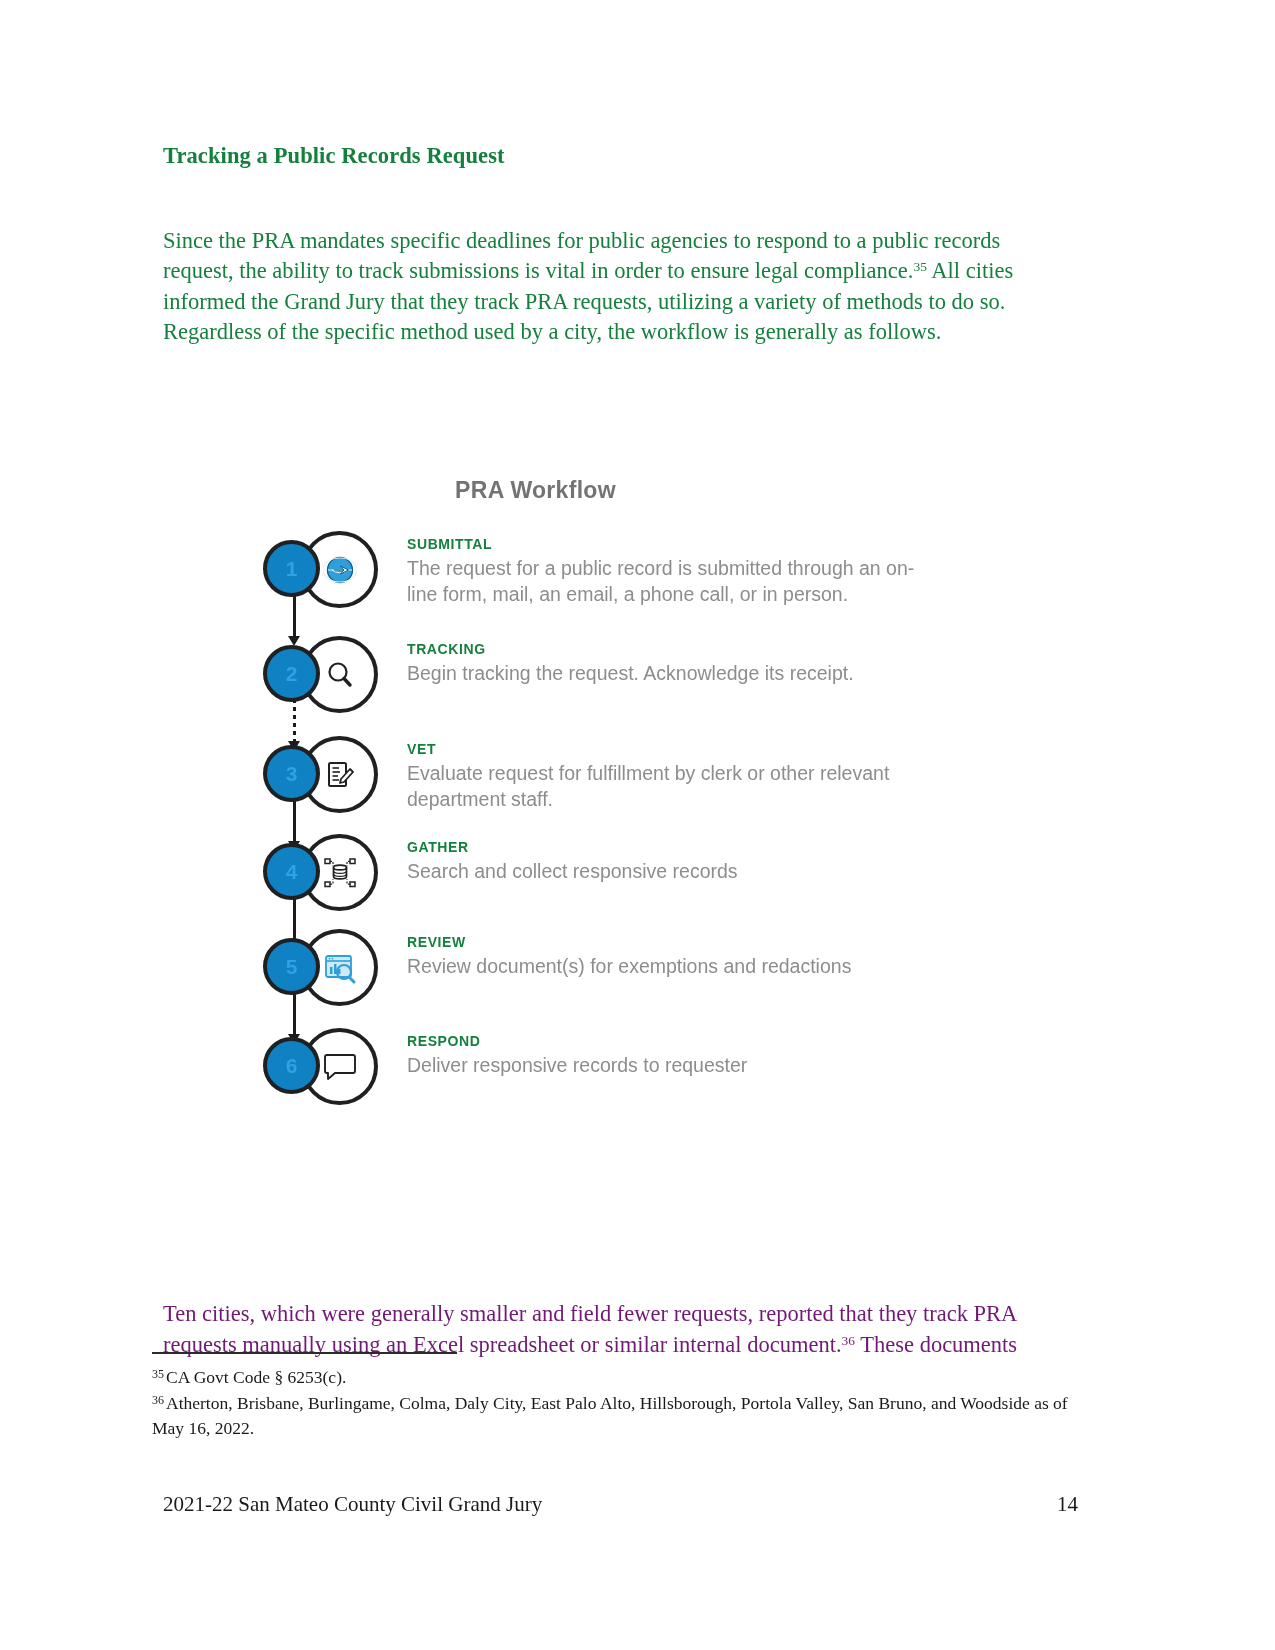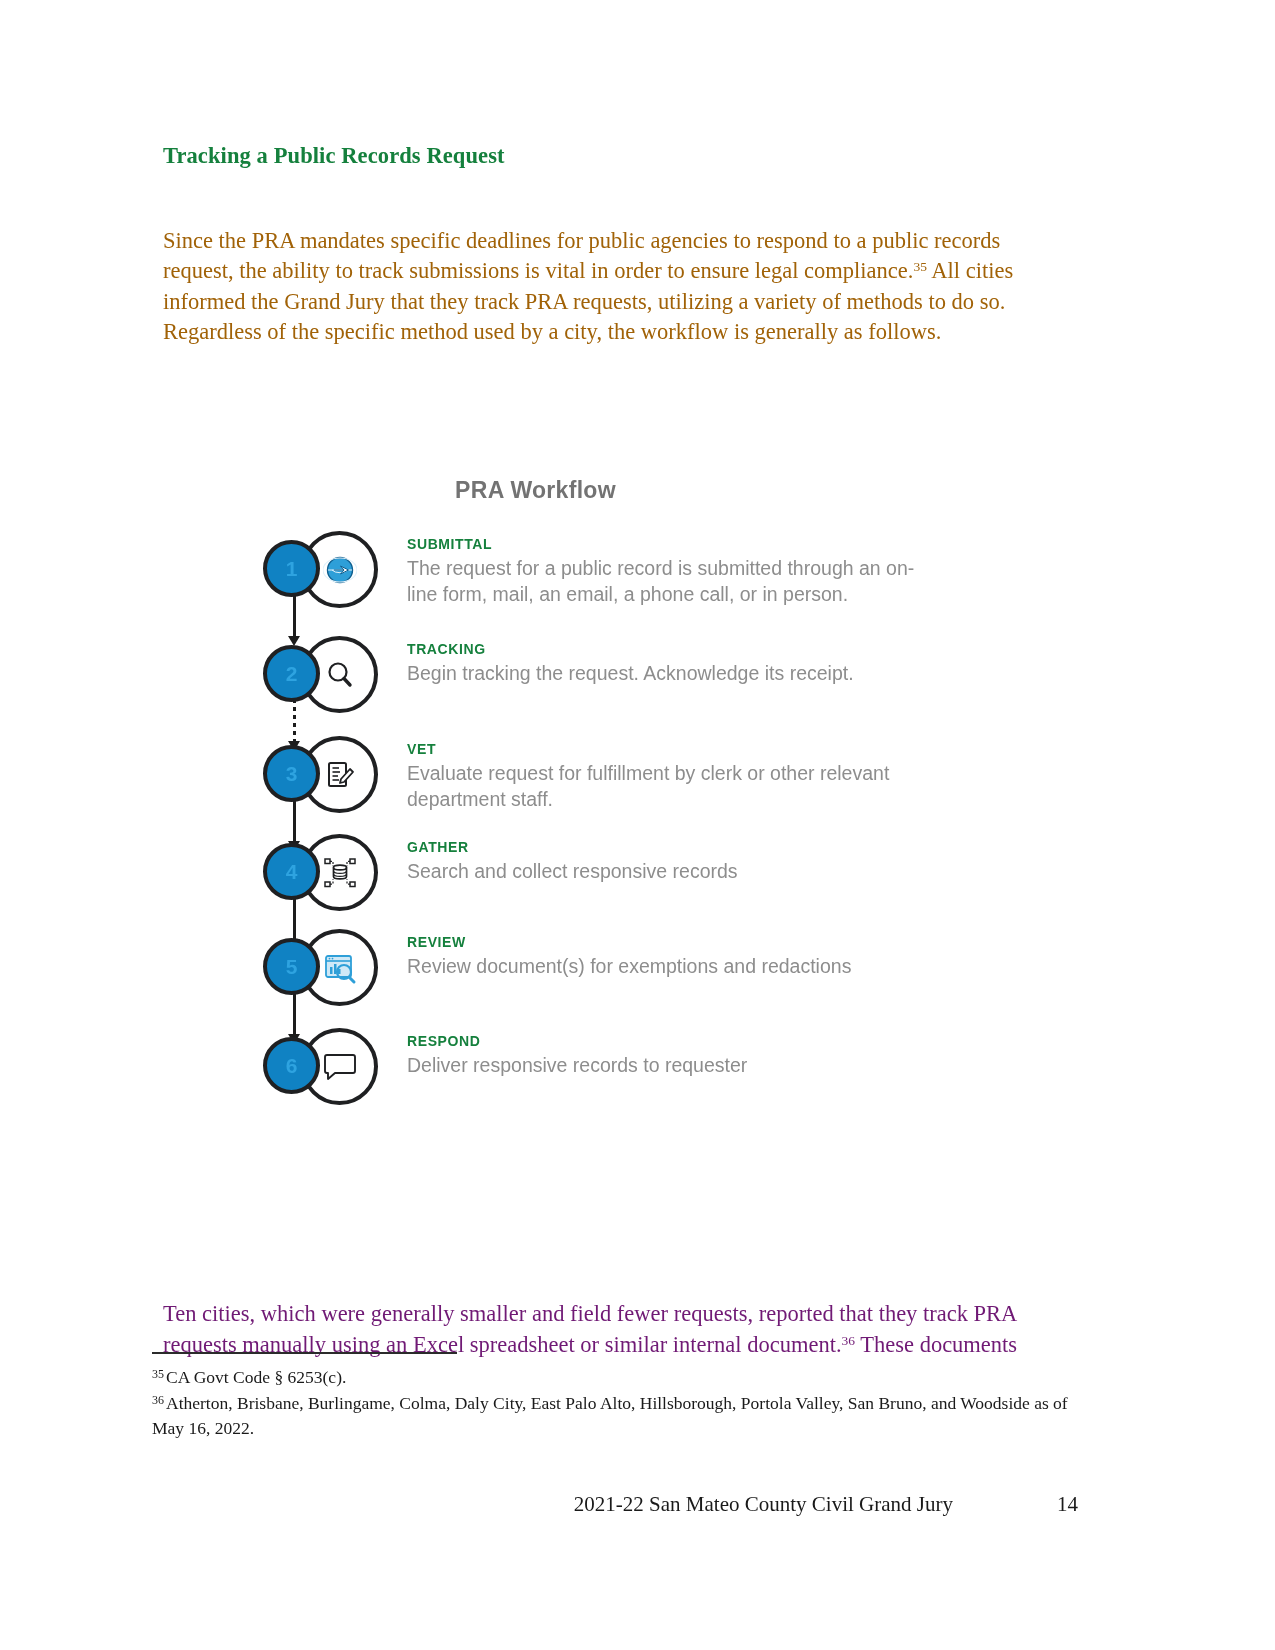--- a/index.html
+++ b/index.html
@@ -35,21 +35,21 @@
   }
 
   .intro-para {
     position: absolute;
     left: 163px;
     top: 203px;
     width: 905px;
     font-family: "Liberation Serif", serif;
     font-size: 22.5px;
     line-height: 30.5px;
-    color: #a16207;
+    color: #15803d;
     text-align: left;
   }
   .intro-para sup {
     font-size: 13.5px;
     vertical-align: 7px;
     line-height: 0;
   }
 
   
   .workflow {
@@ -236,21 +236,21 @@
     top: 1492px;
     width: 915px;
     font-family: "Liberation Serif", serif;
     font-size: 21px;
     color: #1a1a1a;
   }
   .footer-center {
     position: absolute;
     left: 0;
     width: 790px;
-    text-align: right;
+    text-align: left;
   }
   .footer-pageno {
     position: absolute;
     right: 0;
     top: 0;
     text-align: right;
   }
 </style>
 </head>
 <body>

